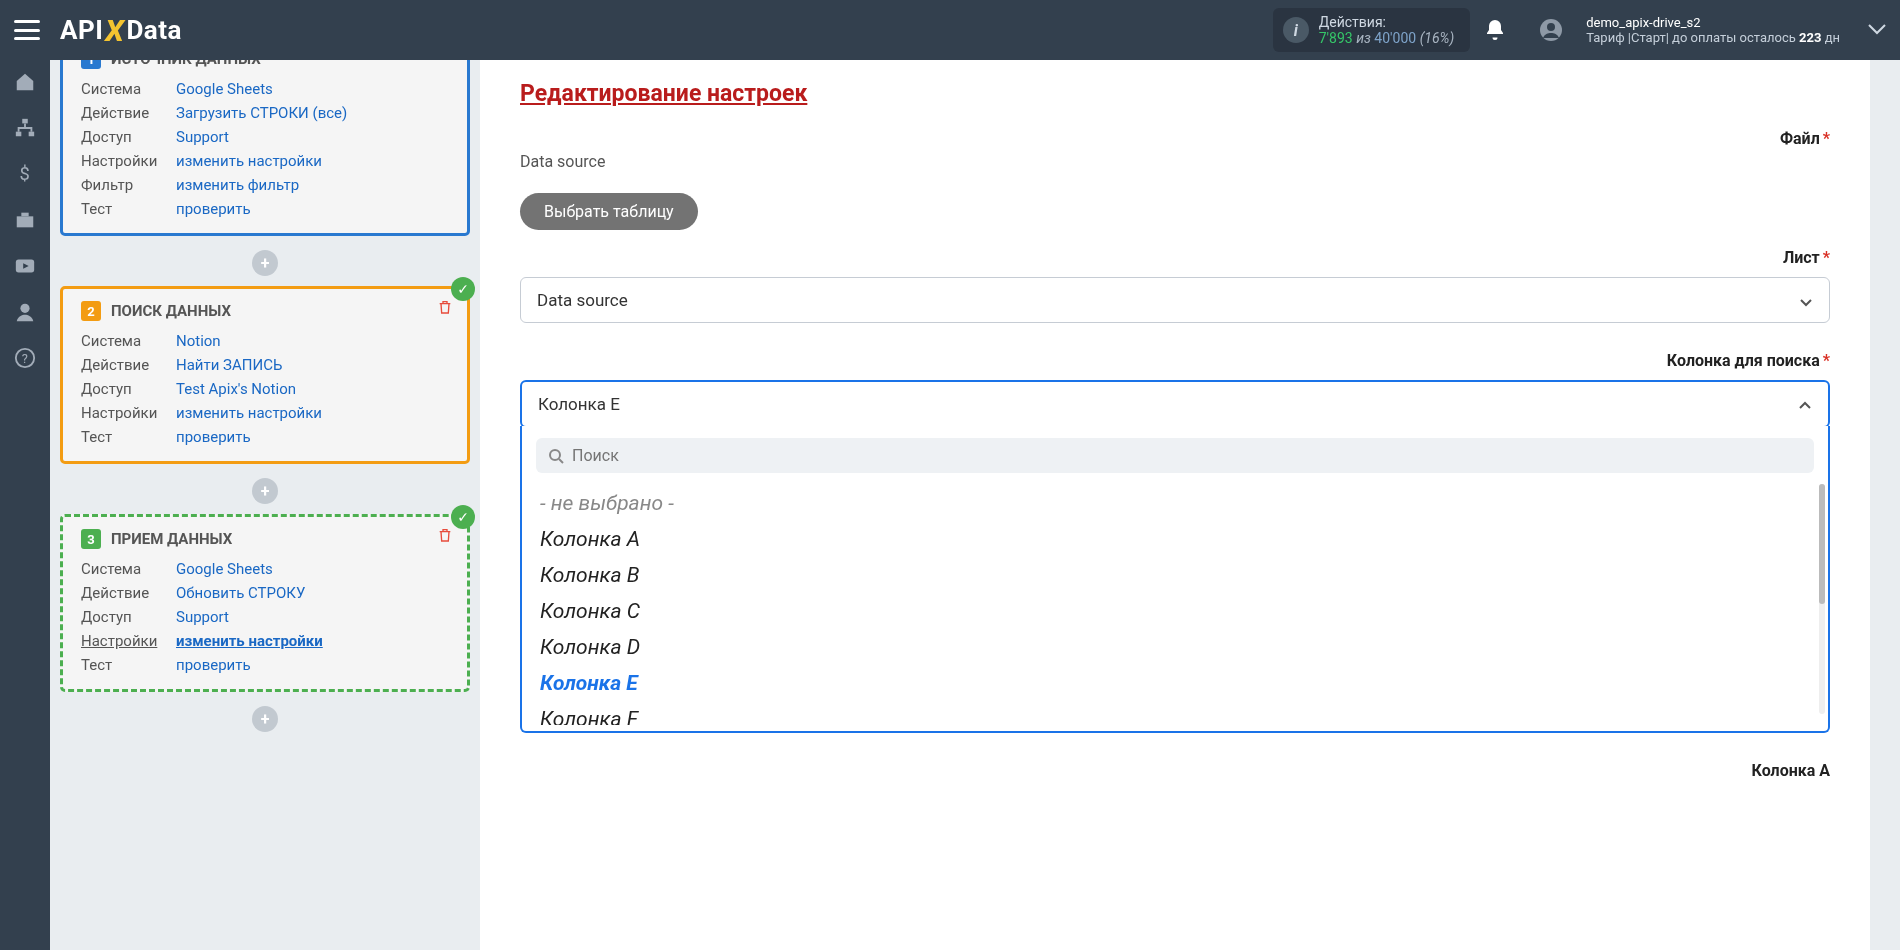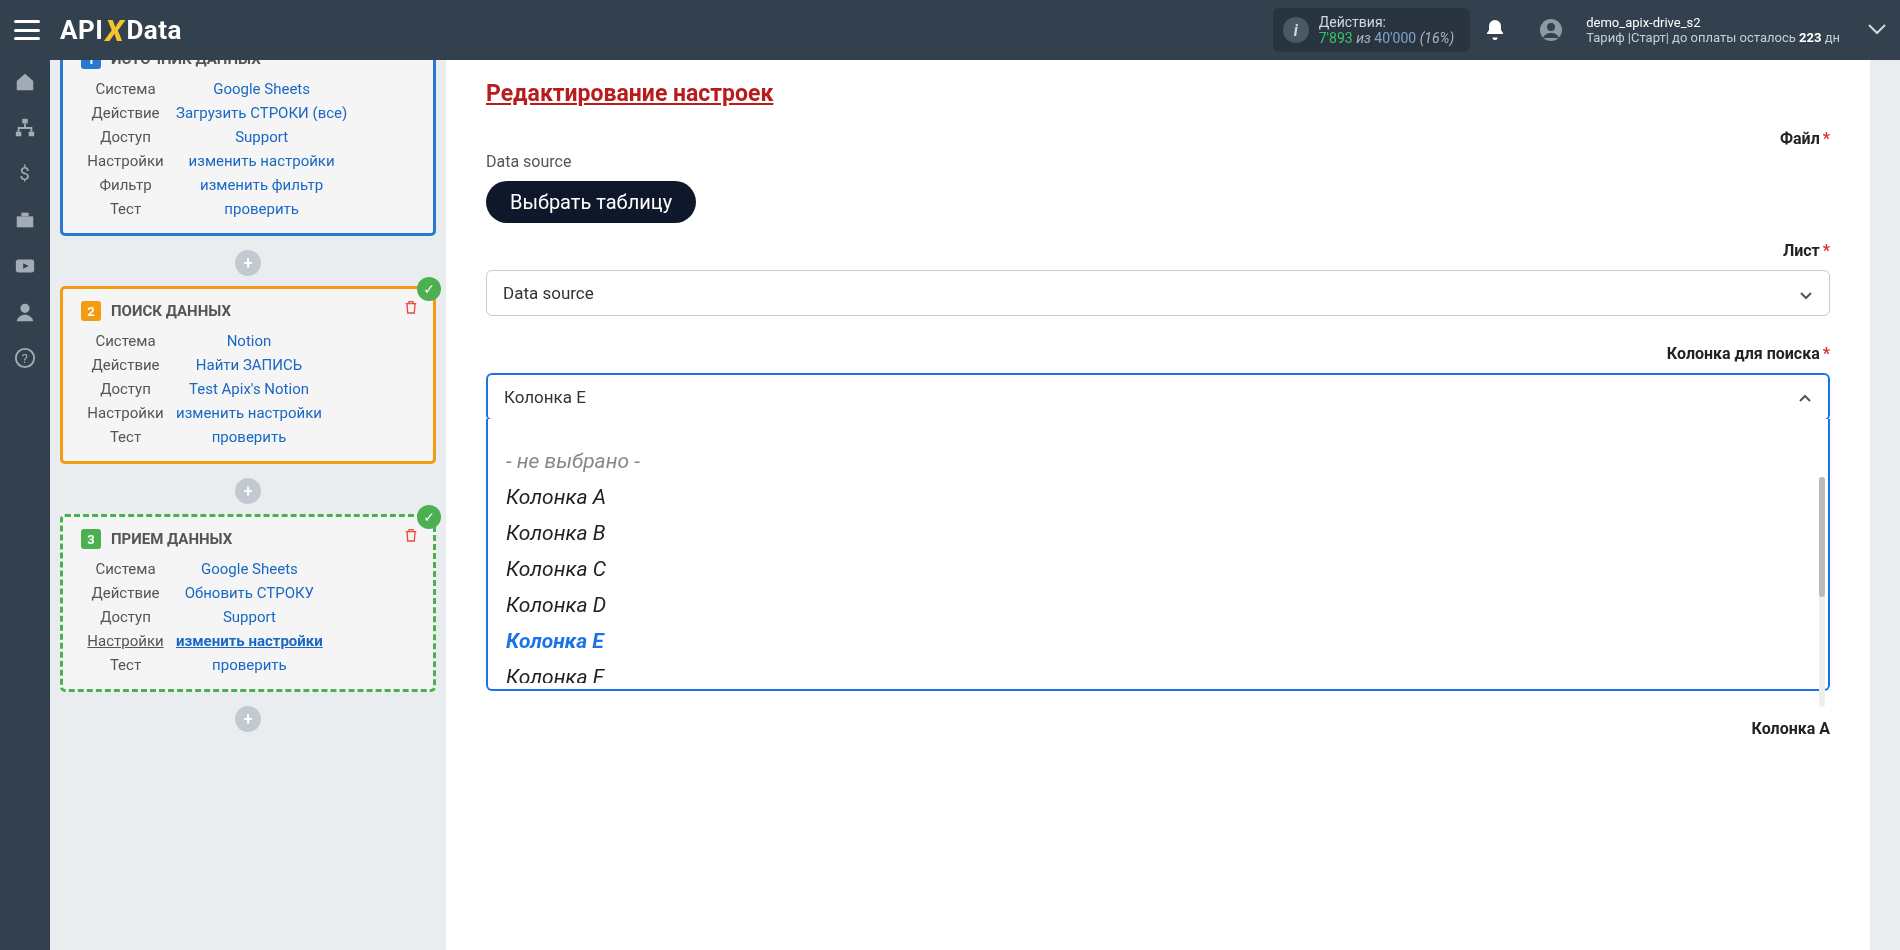--- a/index.html
+++ b/index.html
@@ -30,21 +30,21 @@
 .chev-expand { margin-left:28px; color:#cfd8e2; cursor:pointer; }
 .user-ava svg, .bell svg { width:24px; height:24px; fill:#fff; }
 
 
 .leftrail { position:absolute; top:60px; left:0; bottom:0; width:50px; background:#33404e; display:flex; flex-direction:column; align-items:center; padding-top:10px; gap:22px; }
 .leftrail .ico { width:24px; height:24px; color:#a2acb8; cursor:pointer; display:flex; align-items:center; justify-content:center; }
 .leftrail .ico svg { width:22px; height:22px; fill:#a2acb8; }
 
 
 .canvas { position:absolute; top:60px; left:50px; right:0; bottom:0; overflow:hidden; display:flex; }
-.col-left  { width:396px; padding:0 10px 20px; overflow:visible;text-align:center; }
+.col-left  { width:430px; padding:0 10px 20px; overflow:visible; }
 .col-right { flex:1; background:#fff; padding:0 40px 20px; margin-right:30px; position:relative; overflow:hidden; }
 
 
 .card { background:#f5f5f5; border-radius:5px; padding:12px 18px; margin-top:10px; position:relative; }
 .card.blue   { border:3px solid #2979d0; }
 .card.orange { border:3px solid #f39c12; }
 .card.green  { border:3px dashed #4caf50; }
 .card .head { display:flex; align-items:center; gap:10px; font-weight:700; color:#555; font-size:15px; }
 .card .num { width:20px; height:20px; border-radius:3px; display:flex; align-items:center; justify-content:center; color:#fff; font-size:13px; font-weight:700; }
 .card.blue   .num { background:#2979d0; }
@@ -58,21 +58,21 @@
 .card td.k.cur { text-decoration:underline; }
 .card td.v a { color:#1a68c4; text-decoration:none; cursor:pointer; }
 .card td.v a.cur { font-weight:700; text-decoration:underline; }
 .add-btn { width:26px; height:26px; border-radius:50%; background:#c2c9d0; color:#fff; display:flex; align-items:center; justify-content:center; margin:14px auto 0; cursor:pointer; font-weight:700; }
 
 
 h2.settings { font-size:23px; font-weight:700; text-decoration:underline; color:#b91c1c; margin:20px 0 22px 0; }
 .field-lbl { font-size:16px; font-weight:700; color:#222; margin-top:18px;text-align:right; }
 .field-lbl .req { color:#d93025; margin-left:3px; }
 .field-sub { font-size:16px; color:#555; margin-top:4px; }
-.btn-primary { display:inline-block; background:#0f172a; color:#fff; border:none; border-radius:22px; padding:9px 24px; font-size:20px; margin-top:10px; cursor:pointer; }
+.btn-primary { display:inline-block; background:#737373; color:#fff; border:none; border-radius:22px; padding:9px 24px; font-size:16px; margin-top:22px; cursor:pointer; }
 .select-box { margin-top:10px; border:1px solid #c6ccd4; border-radius:6px; padding:12px 16px; font-size:17px; color:#333; display:flex; justify-content:space-between; align-items:center; cursor:pointer; }
 .select-box.open { border:2px solid #1a73e8; }
 .chev { width:14px; height:14px; }
 .chev svg { width:14px; height:14px; stroke:#555; fill:none; stroke-width:2; }
 
 .dropdown { position:relative; }
 .dd-panel { border:2px solid #1a73e8; border-top:none; border-radius:0 0 6px 6px; margin-top:-2px; background:#fff; padding:12px 14px 6px; position:relative; }
 .dd-search { background:#eef1f4; border-radius:6px; display:flex; align-items:center; padding:8px 12px; gap:8px; }
 .dd-search input { flex:1; border:none; background:transparent; font-size:16px; outline:none; color:#333; }
 .dd-list { max-height:240px; overflow:auto; margin-top:12px; padding-right:8px; position:relative; }
@@ -314,20 +314,27 @@
 
     <div class="field-lbl" style="margin-top:28px;"><span>Колонка для поиска</span><span class="req">*</span></div>
     <div class="dropdown">
       <div class="select-box open">
         <span>Колонка E</span>
         <span class="chev"><svg viewBox="0 0 14 14">
               <path d="M2 9l5-5 5 5"></path>
             </svg></span>
       </div>
       <div class="dd-panel">
+        <div class="dd-search">
+          <span class="mag"><svg viewBox="0 0 16 16" fill="none" stroke="#888" stroke-width="2">
+                <circle cx="7" cy="7" r="5"></circle>
+                <path d="M11 11l4 4"></path>
+              </svg></span>
+          <input placeholder="Поиск" style="">
+        </div>
         <div class="dd-list" id="dd-list">
             <div class="dd-item muted">- не выбрано -</div>
             <div class="dd-item">Колонка A</div>
             <div class="dd-item">Колонка B</div>
             <div class="dd-item">Колонка C</div>
             <div class="dd-item">Колонка D</div>
             <div class="dd-item selected">Колонка E</div>
             <div class="dd-item">Колонка F</div>
             <div class="dd-item">Колонка G</div>
           </div>

